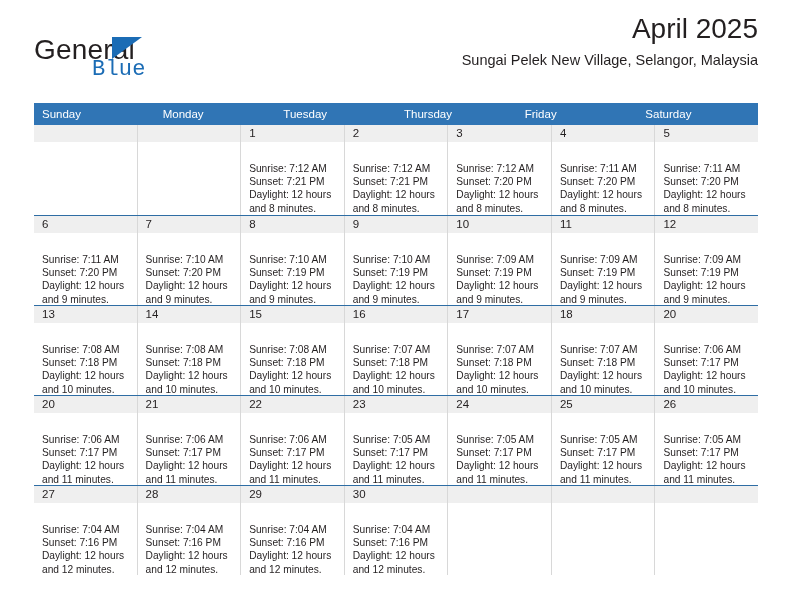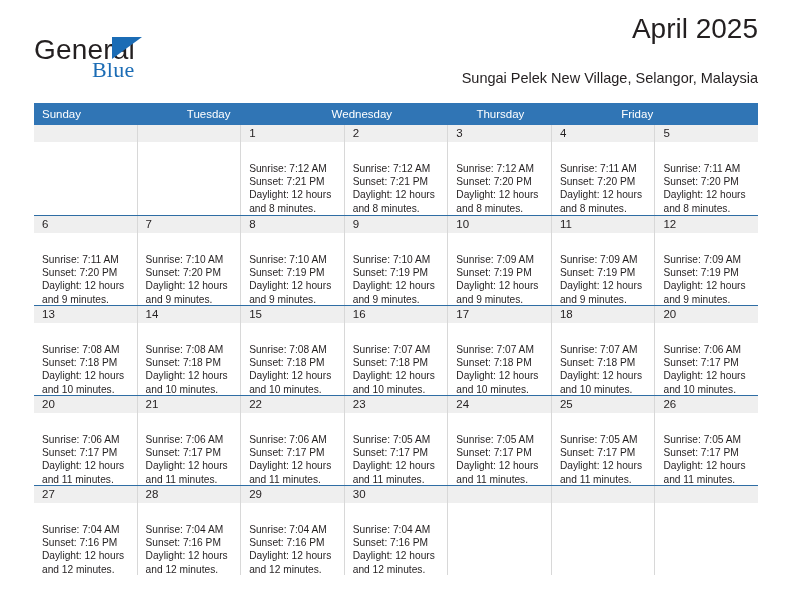--- a/index.html
+++ b/index.html
@@ -56,40 +56,40 @@
     border-left: 30px solid #1b6cb5;
     border-bottom: 22px solid transparent;
   }
   .logo-blue {
     position: absolute;
     left: 58px;
     top: 23px;
     font-size: 22px;
     letter-spacing: 0.2px;
     color: #1b6cb5;
-    font-family: Liberation Serif, serif;
+    font-family: Liberation Mono, monospace;
   }
 
   .title-block {
     position: absolute;
     right: 34px;
     top: 12px;
     text-align: right;
   }
   .cal-title {
     font-size: 28px;
     color: #231f20;
     line-height: 34px;
     white-space: nowrap;
   }
   .cal-subtitle {
     font-size: 14.5px;
     color: #231f20;
     line-height: 20px;
-    margin-top: 22px;
+    margin-top: 4px;
     white-space: nowrap;
   }
 
   
   .calendar {
     position: absolute;
     left: 34px;
     top: 103px;
     width: 724px;
   }
@@ -164,24 +164,25 @@
       <div class="cal-title">April 2025</div>
       <div class="cal-subtitle">Sungai Pelek New Village, Selangor, Malaysia</div>
     </div>
 
   </div>
 
   <div class="calendar">
 
     <div class="dow-row">
       <div class="dow-cell">Sunday</div>
+      <div class="dow-cell">Monday</div>
       <div class="dow-cell">Tuesday</div>
-      <div class="dow-cell">Wednesday</div>
       <div class="dow-cell">Thursday</div>
       <div class="dow-cell">Friday</div>
+      <div class="dow-cell">Saturday</div>
     </div>
 
     <div id="weeks-container">
         <div class="week-row first">
           <div class="day-cell empty">
             <div class="day-num"></div>
           </div>
           <div class="day-cell empty">
             <div class="day-num"></div>
           </div>

